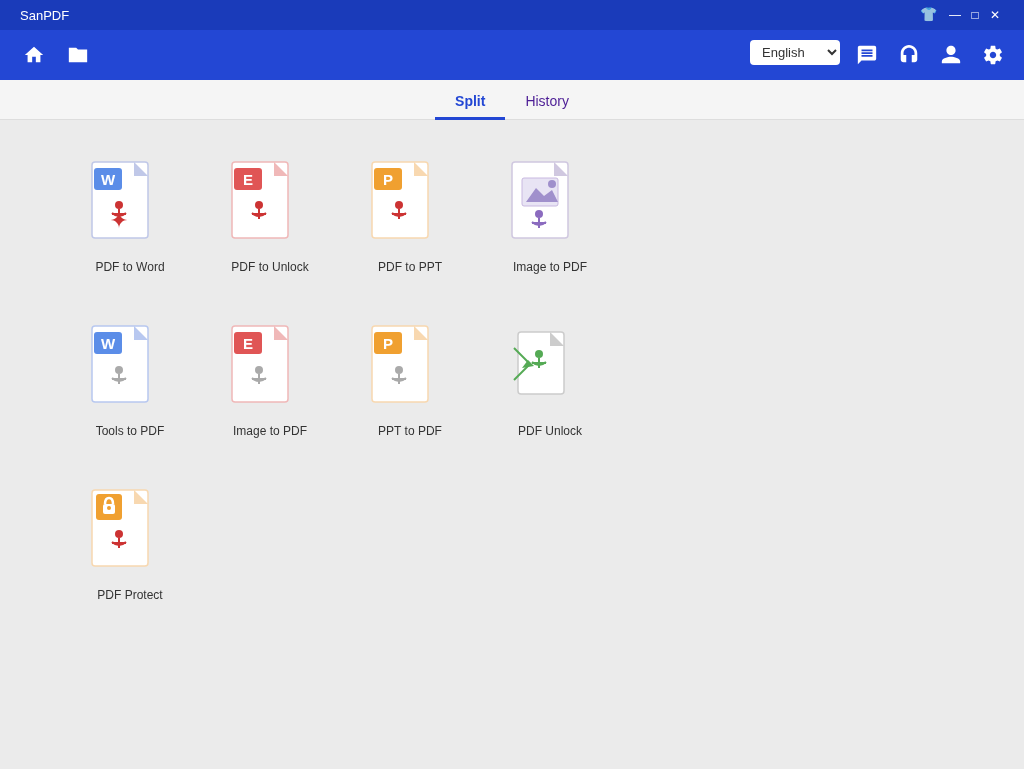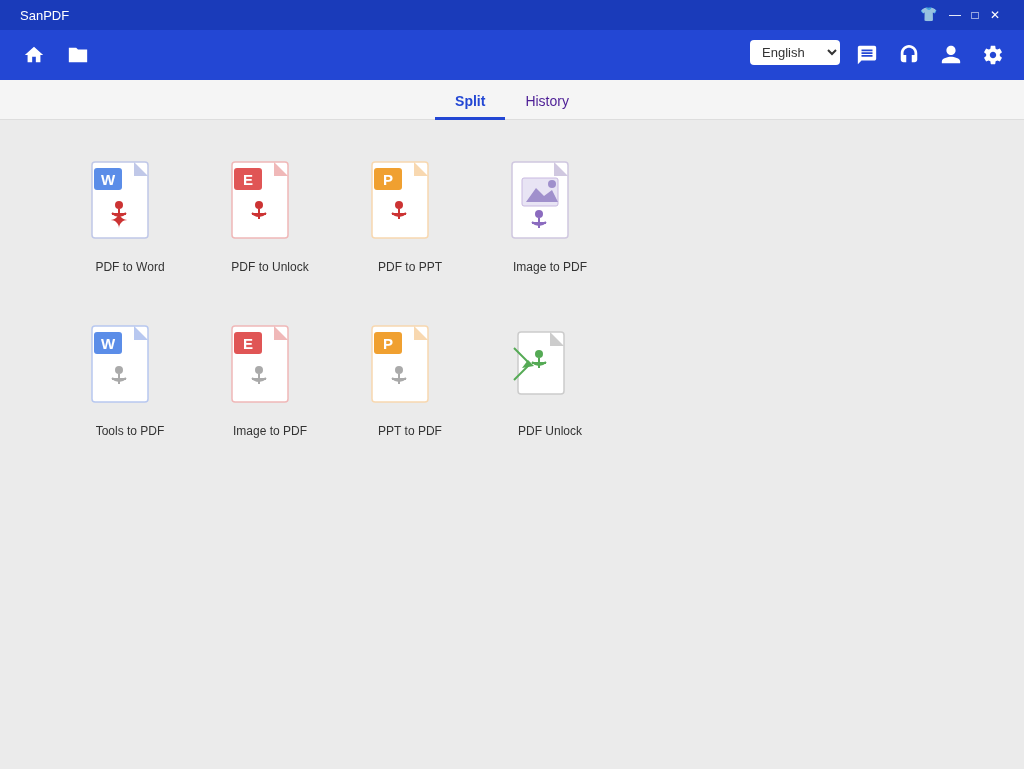--- a/index.html
+++ b/index.html
@@ -360,17 +360,39 @@
           <polygon points="18,36 24,42 12,44" fill="#55aa55"></polygon>
         </svg>
       </div>
       <span class="tool-label">PDF Unlock</span>
     </div>
 
   </div>
 
   <div class="tools-row">
 
+    <div class="tool-item">
+      <div class="tool-icon-wrap">
+        <svg width="70" height="85" viewBox="0 0 70 85">
+          <rect x="2" y="2" width="56" height="76" rx="3" ry="3" fill="white" stroke="#f8d8b0" stroke-width="1.5"></rect>
+          <polygon points="44,2 58,16 44,16" fill="#f8d8b0"></polygon>
+
+          <rect x="6" y="6" width="26" height="26" rx="3" fill="#f0a030"></rect>
+
+          <rect x="13" y="16" width="12" height="10" rx="2" fill="white"></rect>
+          <path d="M15 16 Q15 10 19 10 Q23 10 23 16" stroke="white" stroke-width="2.5" fill="none"></path>
+          <circle cx="19" cy="20" r="2" fill="#f0a030"></circle>
+
+          <g transform="translate(18,46)" fill="#cc3333">
+            <circle cx="11" cy="0" r="4"></circle>
+            <path d="M4 8 Q11 14 18 8" stroke="#cc3333" stroke-width="2" fill="none"></path>
+            <line x1="11" y1="4" x2="11" y2="14" stroke="#cc3333" stroke-width="2"></line>
+            <line x1="4" y1="9" x2="18" y2="9" stroke="#cc3333" stroke-width="2"></line>
+          </g>
+        </svg>
+      </div>
+      <span class="tool-label">PDF Protect</span>
+    </div>
 
 
   </div>
 
 </div>
 
 </body></html>

